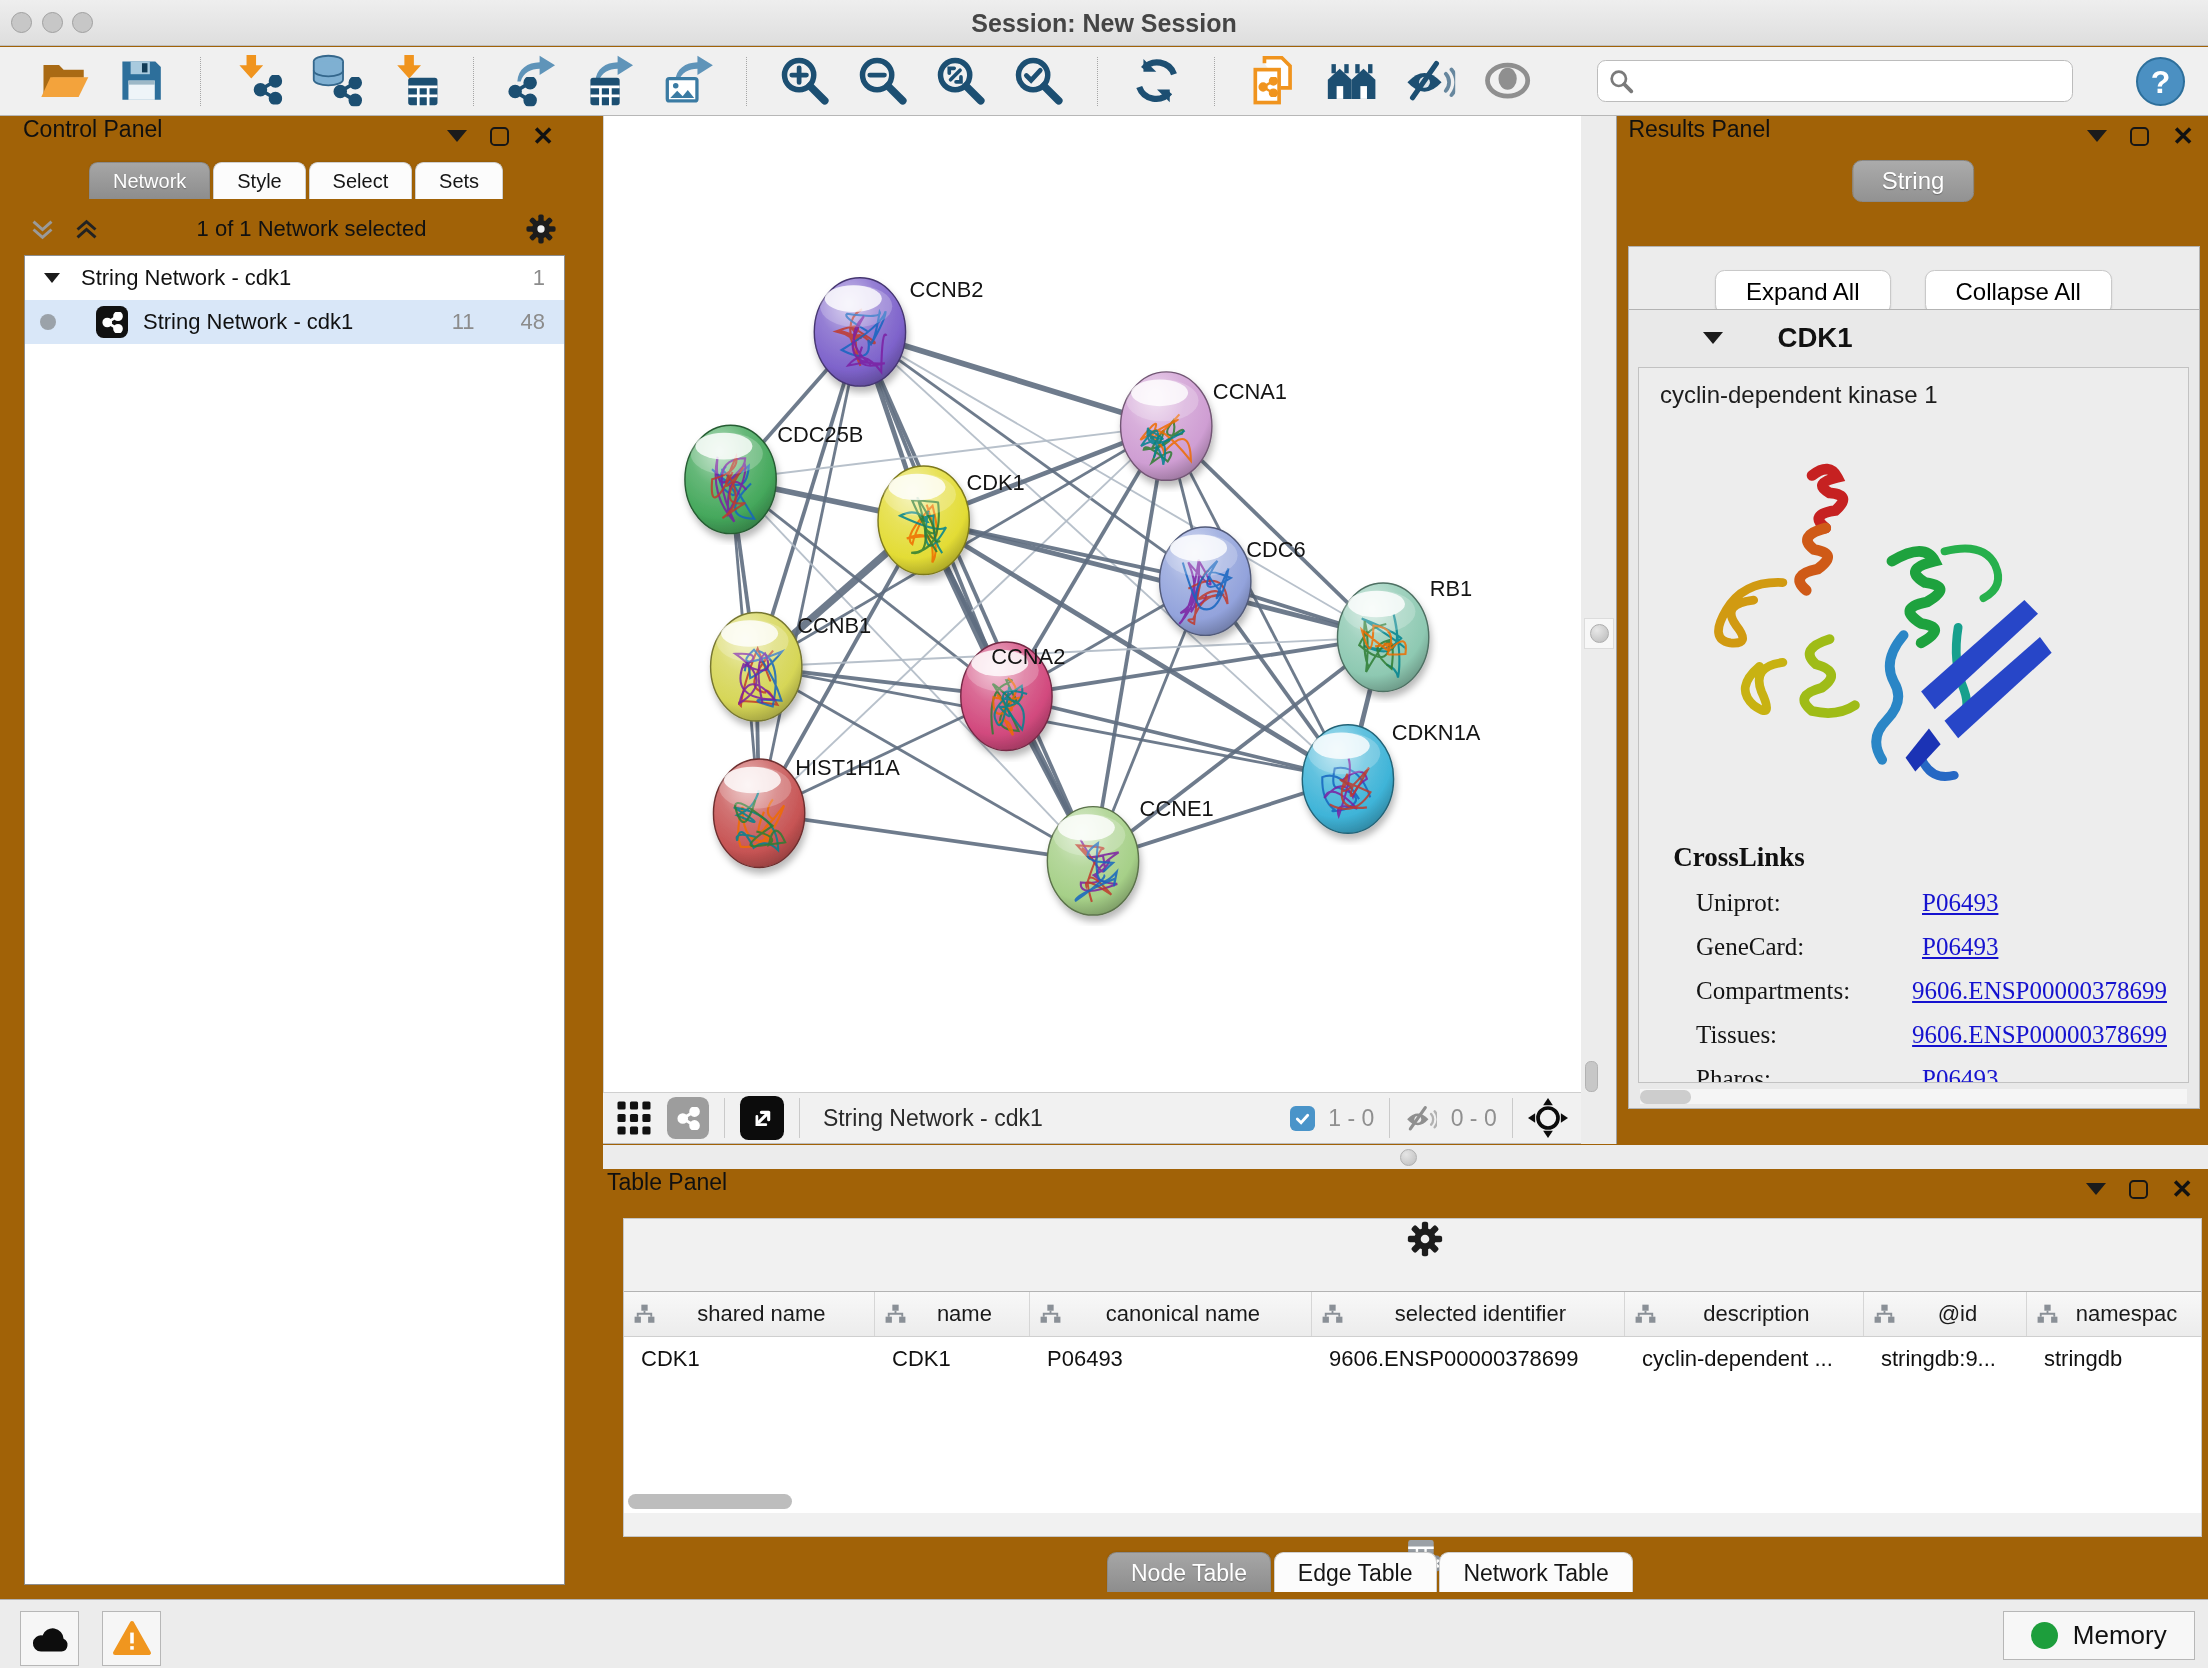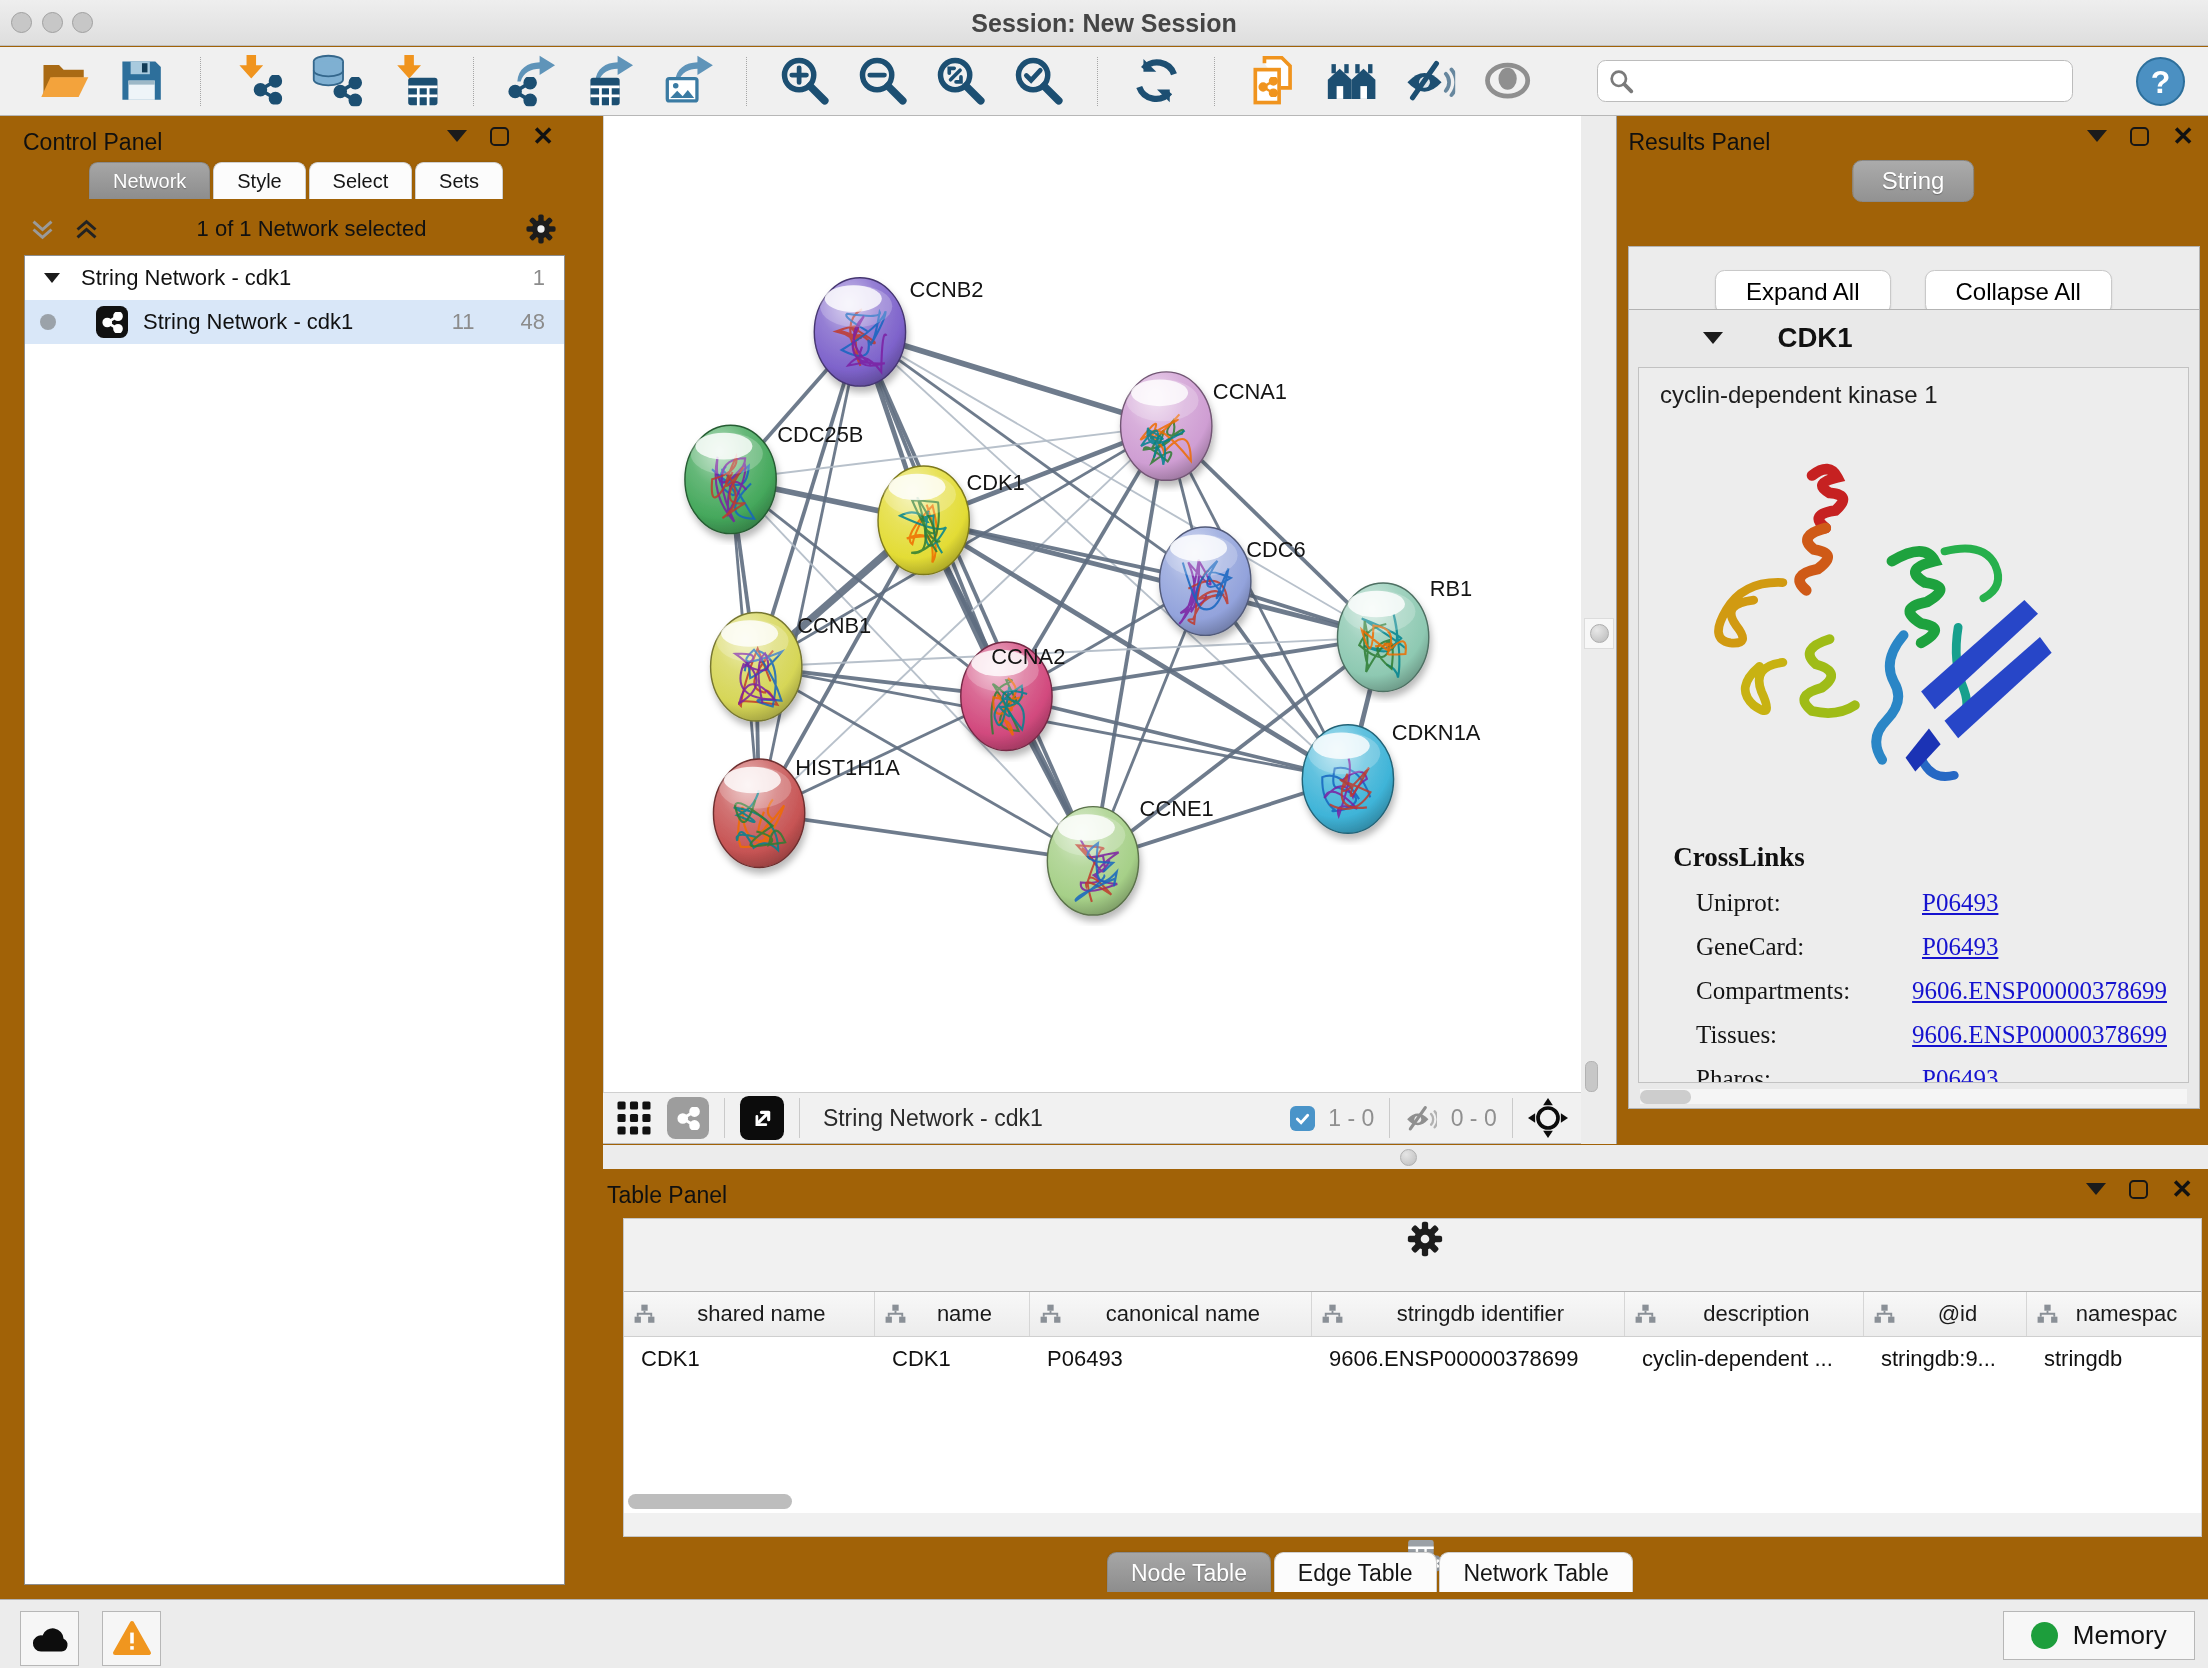--- a/index.html
+++ b/index.html
@@ -19,21 +19,21 @@
   .tbtn{width:55px;height:55px;background:none;border:none;padding:1.9px;flex:0 0 auto;}
   .tbtn svg{width:100%;height:100%;display:block;}
   .tsep{width:0;height:49px;border-left:1.9px dotted #a6a6a6;margin:0 7.6px;flex:0 0 auto;}
   .tsearch{margin-left:auto;width:476px;height:42px;background:#fff;border:1.9px solid #bcbcbc;
     border-radius:8.6px;display:flex;align-items:center;padding:0 11.4px;gap:9.5px;box-sizing:border-box;}
   .tsearch input{border:none;outline:none;flex:1;font-size:23px;font-family:inherit;background:transparent;}
   .thelp{width:49px;height:49px;border-radius:50%;background:#4b90c2;border:2.9px solid #2d6f9b;
     color:#fff;font-weight:bold;font-size:32px;text-align:center;line-height:46px;margin-left:40px;
     box-sizing:border-box;flex:0 0 auto;}
   
-  .phead{position:absolute;left:0;right:0;top:0;height:40px;display:flex;align-items:flex-end;}
+  .phead{position:absolute;left:0;right:0;top:0;height:40px;display:flex;align-items:flex-start;}
   .phead .ptitle{font-size:23px;color:#101010;}
   .pctrls{position:absolute;right:13.3px;top:0;height:40px;display:flex;align-items:center;gap:23px;}
   .tri-down{width:0;height:0;border-left:10.5px solid transparent;border-right:10.5px solid transparent;
     border-top:12.4px solid #1b1b1b;}
   .sq{width:19px;height:19px;border:2.9px solid #161616;border-radius:4.8px;box-sizing:border-box;}
   .xg{font-size:26px;font-weight:bold;line-height:19px;color:#111;}
   .tabbtn{height:37px;line-height:37px;padding:0 23px;font-size:20px;background:#fcfcfc;
     border:1px solid #cfcfcf;border-bottom:none;border-radius:8.6px 8.6px 0 0;margin-right:2.9px;
     color:#151515;box-shadow:0 -1px 1.9px rgba(0,0,0,.08);}
   .tabbtn.sel{background:linear-gradient(#a6a6a6,#8d8d8d);color:#fff;border-color:#8a8a8a;
@@ -785,21 +785,21 @@
             <div class="th" style="width: 282px;">
               <svg width="21" height="20" viewBox="0 0 18 17" style="margin: 0px 0px 0px 9.5px;">
                 <use href="#sym-tree"></use>
               </svg>
               <span class="thlbl">canonical name</span>
             </div>
             <div class="th" style="width: 313px;">
               <svg width="21" height="20" viewBox="0 0 18 17" style="margin: 0px 0px 0px 9.5px;">
                 <use href="#sym-tree"></use>
               </svg>
-              <span class="thlbl">stringdb identifier</span>
+              <span class="thlbl">selected identifier</span>
             </div>
             <div class="th" style="width: 239px;">
               <svg width="21" height="20" viewBox="0 0 18 17" style="margin: 0px 0px 0px 9.5px;">
                 <use href="#sym-tree"></use>
               </svg>
               <span class="thlbl">description</span>
             </div>
             <div class="th" style="width: 163px;">
               <svg width="21" height="20" viewBox="0 0 18 17" style="margin: 0px 0px 0px 9.5px;">
                 <use href="#sym-tree"></use>

